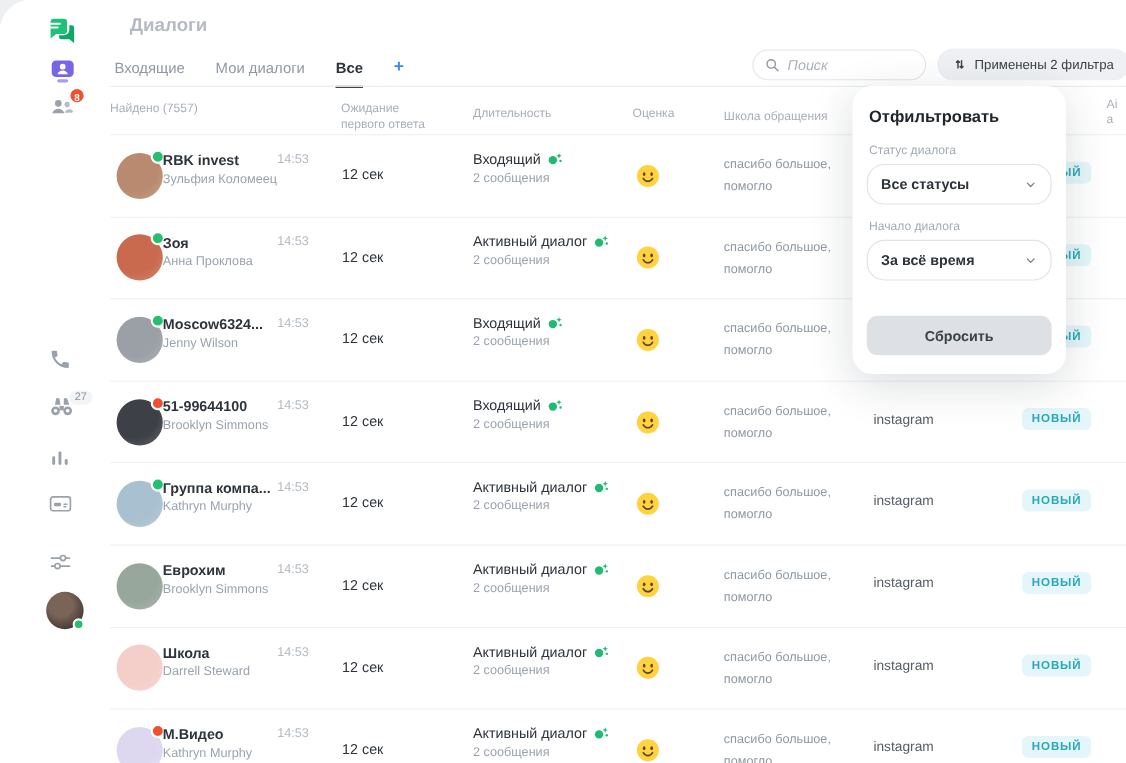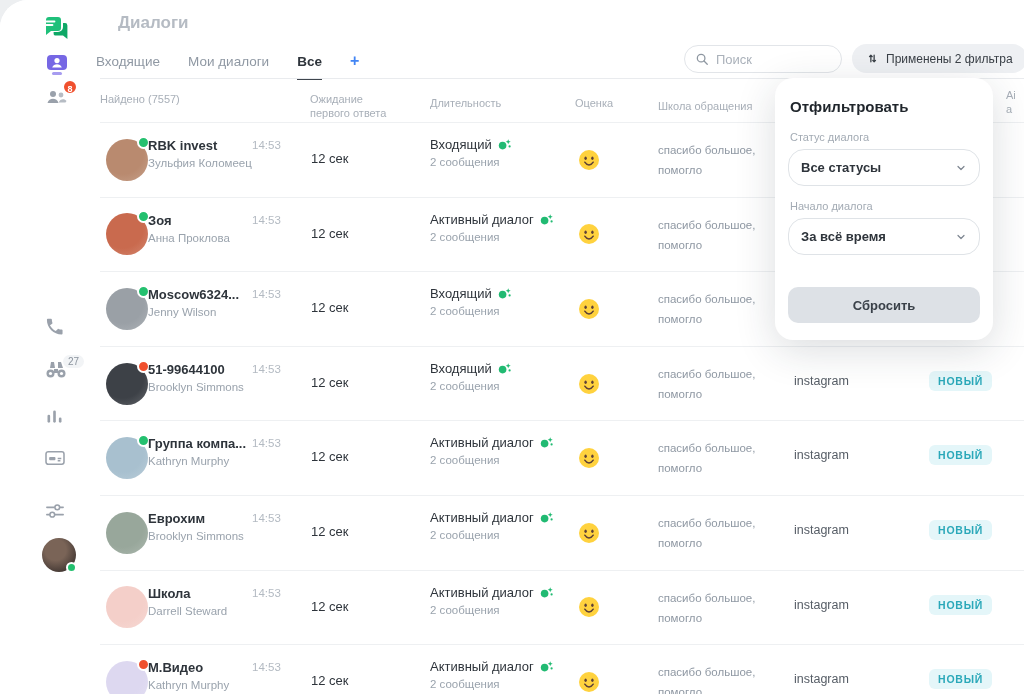--- a/index.html
+++ b/index.html
@@ -19,29 +19,29 @@
     background:var(--red);color:#fff;font-size:9px;font-weight:bold;line-height:16px;text-align:center;
     border:2px solid #fff;padding:0 2px;}
   .count-pill{position:absolute;top:-12px;right:-16px;background:#f2f4f6;border-radius:9px;
     color:#8b939d;font-size:10px;padding:1px 5px;margin-top:7px;}
   .side-avatar{position:absolute;left:42px;top:538px;width:34px;height:34px;border-radius:50%;
     background:radial-gradient(circle at 40% 35%,#7a6457 0 35%,#473b36 75%);}
   .side-avatar .dot{position:absolute;right:-1px;bottom:-1px;width:11px;height:11px;border-radius:50%;
     background:#24c06f;border:2px solid #fff;}
   
   .page-title{position:absolute;left:118px;top:13px;font-size:17px;color:#b5bbc3;}
-  .tabs{position:absolute;left:96px;top:54px;display:flex;gap:28px;align-items:flex-start;}
+  .tabs{position:absolute;left:104px;top:54px;display:flex;gap:28px;align-items:flex-start;}
   .tab{font-size:13.5px;color:#8f98a3;padding-bottom:9px;cursor:pointer;}
   .tab.active{color:#2e343b;font-weight:bold;border-bottom:2px solid #3f454d;}
   .tab.add{color:var(--blue);font-size:16px;font-weight:bold;line-height:14px;}
   .tabs-line{position:absolute;left:100px;top:78px;width:924px;height:1px;background:#e9ebee;}
   .search-box{position:absolute;left:684px;top:45px;width:158px;height:28px;border:1px solid #e2e5e9;
     border-radius:14px;background:#fff;display:flex;align-items:center;padding:0 10px;gap:7px;}
   .search-box input{border:0;outline:0;width:100%;font-size:13px;color:#3a4047;
-    font-family:"Liberation Sans",sans-serif;background:transparent;}
+    font-family:"Liberation Sans",sans-serif;background:transparent;font-style:italic;}
   .search-box input::placeholder{color:#aab1ba;}
   .filter-btn{position:absolute;left:852px;top:44px;height:29px;padding:0 14px;border-radius:15px;
     background:#eef0f3;display:flex;align-items:center;gap:7px;font-size:12px;color:#3a4047;cursor:pointer;white-space:nowrap;}
   
   .thead{position:absolute;left:0;top:84px;width:1024px;height:38px;font-size:11px;color:#a8afb8;}
   .th{position:absolute;line-height:14px;}
   .thead-line{position:absolute;left:100px;top:122px;width:924px;height:1px;background:#eef0f2;}
   
   .rows{position:absolute;left:0;top:123px;width:1024px;}
   .row{position:relative;height:74.6px;margin-left:100px;border-bottom:1px solid #eef0f2;cursor:pointer;}
@@ -55,21 +55,21 @@
   .c-time{position:absolute;left:152px;top:16px;font-size:11.5px;color:#b3bac2;}
   .c-wait{position:absolute;left:211px;top:28px;font-size:13px;color:var(--dark);}
   .c-status{position:absolute;left:330px;top:14px;font-size:13px;color:var(--dark);display:flex;align-items:center;gap:6px;}
   .c-msgs{position:absolute;left:330px;top:33px;font-size:11.5px;color:var(--gray);}
   .c-emoji{position:absolute;left:478px;top:50%;transform:translateY(-50%);width:22px;height:22px;}
   .c-topic{position:absolute;left:558px;top:17px;width:116px;font-size:11.5px;color:#8f98a3;line-height:20px;}
   .c-channel{position:absolute;left:694px;top:27px;font-size:12.5px;color:#565d66;}
   .c-badge{position:absolute;left:829px;top:24px;background:var(--teal-bg);color:var(--teal-text);
     font-size:10.5px;font-weight:bold;letter-spacing:.8px;padding:4px 9px;border-radius:6px;}
   
-  .popup{position:absolute;left:775px;top:78px;width:218px;height:262px;background:#fff;border-radius:18px;
+  .popup{position:absolute;left:775px;top:78px;width:194px;height:262px;background:#fff;border-radius:18px;
     box-shadow:0 10px 40px rgba(31,41,55,.16);z-index:10;padding:20px 13px 0 13px;}
   .popup h2{font-size:15px;color:#1f252b;margin-bottom:16px;margin-left:2px;}
   .popup .lbl{font-size:11px;color:#a3abb4;margin:0 0 6px 2px;}
   .select{height:37px;border:1px solid #dfe3e7;border-radius:16px;display:flex;align-items:center;
     justify-content:space-between;padding:0 12px;font-size:13px;font-weight:bold;color:var(--dark);
     margin-bottom:14px;cursor:pointer;background:#fff;}
   .reset-btn{margin-top:18px;height:36px;border:0;width:100%;border-radius:10px;background:#dde1e6;
     font-size:13px;font-weight:bold;color:#3a4149;cursor:pointer;font-family:"Liberation Sans",sans-serif;}
 </style>
 </head>

